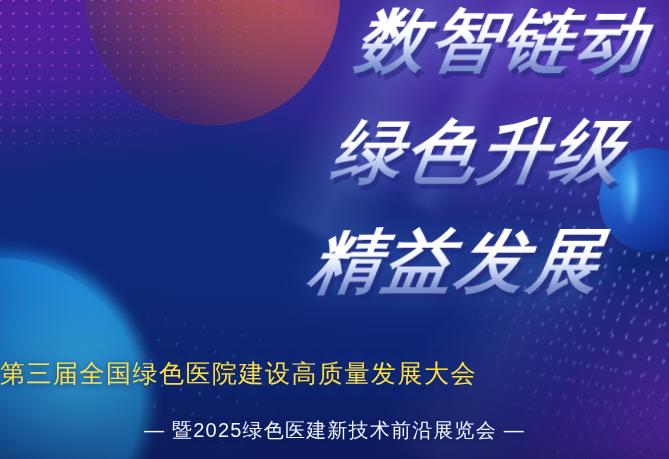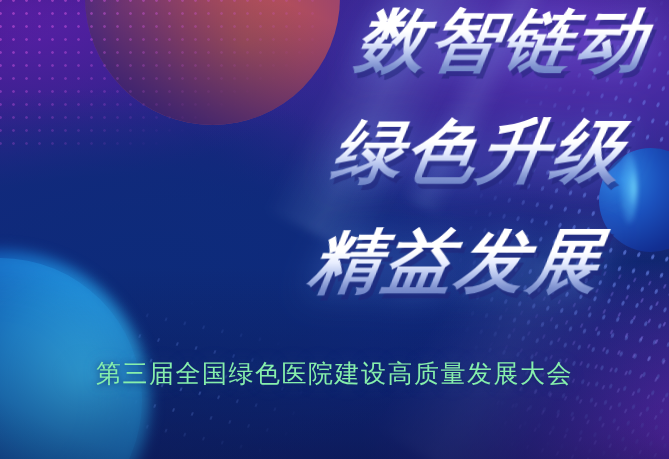--- a/index.html
+++ b/index.html
@@ -183,24 +183,23 @@
     transform: skewX(-9deg);
   }
   .hl-2 { margin-top: 42px; padding-right: 34px; }
   .hl-3 { margin-top: 42px; padding-right: 56px; }
 
   
   .sub-main {
     position: absolute;
     left: 0; right: 0;
     top: 357px;
-    text-align: center;
     font-size: 25px;
     letter-spacing: 1.5px;
-    color: #86efac;
+    color: #fde047;
     font-weight: 400;
     text-shadow: 0 1px 6px rgba(10,30,90,0.85), 0 0 18px rgba(120,180,255,0.25);
     z-index: 6;
   }
   .sub-second {
     position: absolute;
     left: 0; right: 0;
     top: 417px;
     text-align: center;
     font-size: 20px;
@@ -238,14 +237,15 @@
 
   <div class="vignette"></div>
 
   <div class="headline">
     <span class="hl-line hl-1">数智链动</span>
     <span class="hl-line hl-2">绿色升级</span>
     <span class="hl-line hl-3">精益发展</span>
   </div>
 
   <div class="sub-main">第三届全国绿色医院建设高质量发展大会</div>
+  <div class="sub-second">— 暨2025绿色医建新技术前沿展览会 —</div>
 
 </div>
 
 </body></html>

